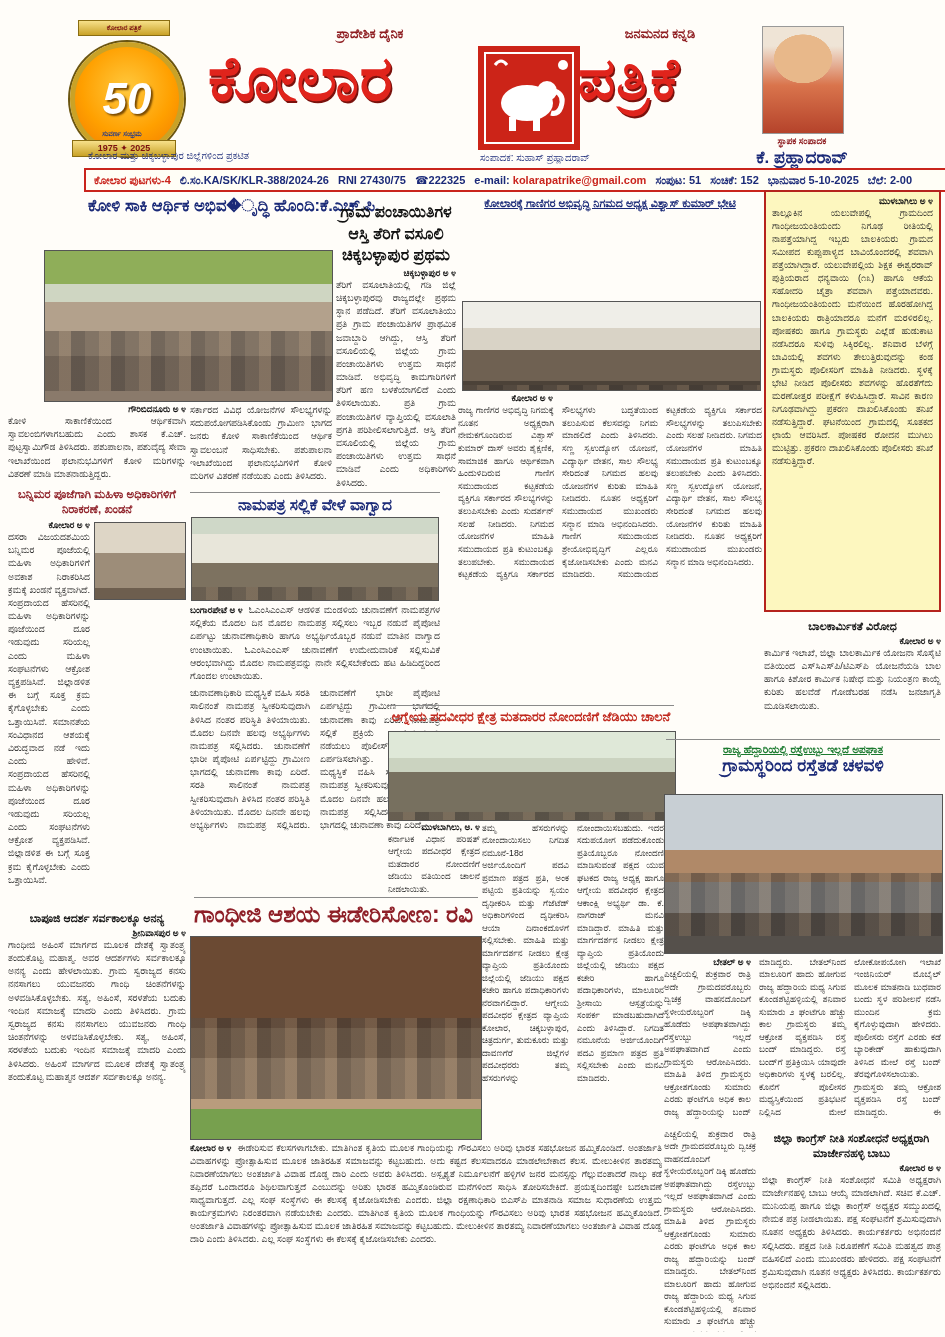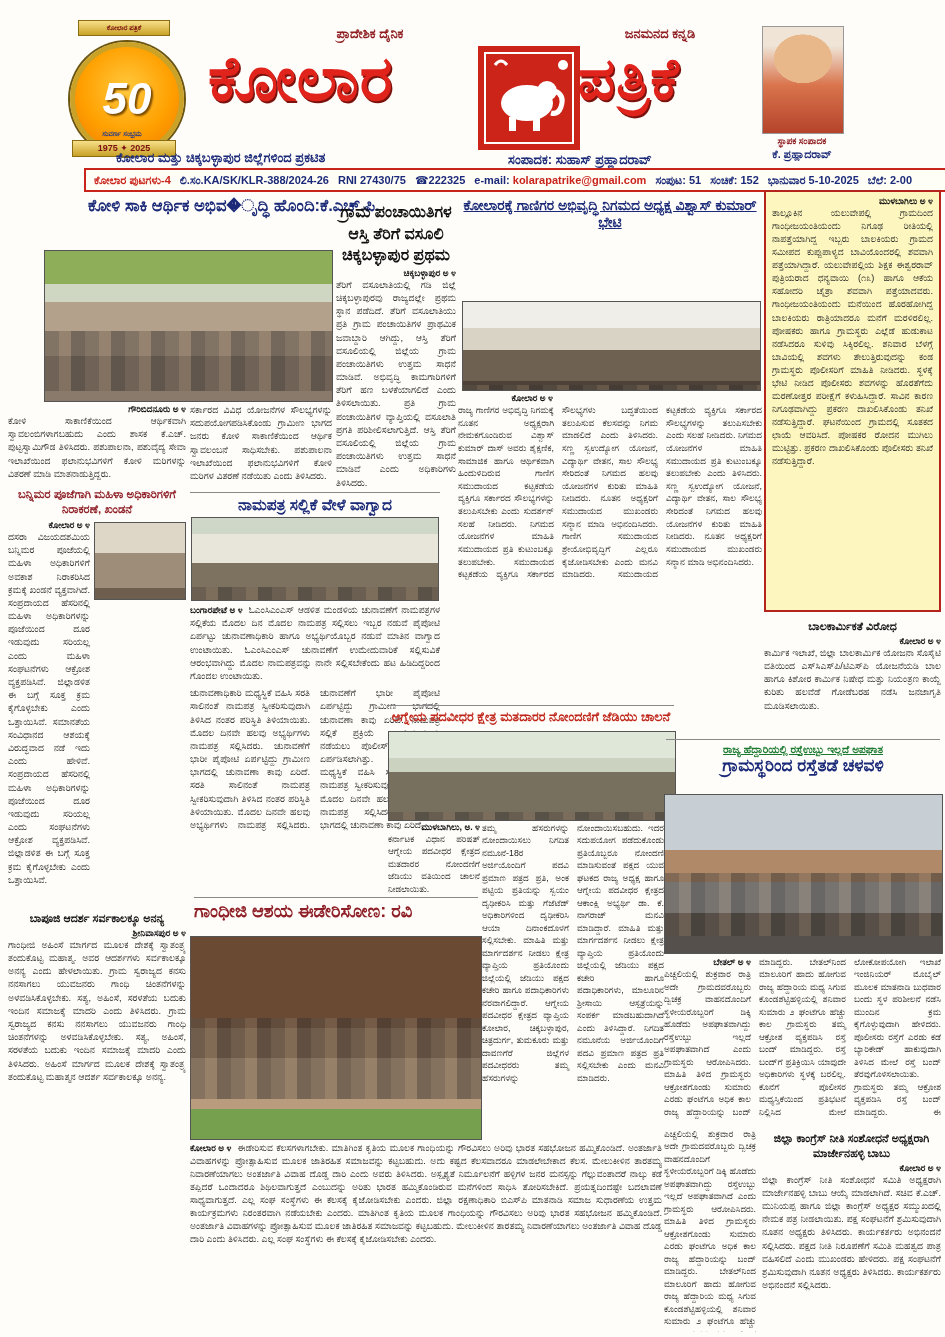--- a/index.html
+++ b/index.html
@@ -3,23 +3,23 @@
 <meta charset="utf-8">
 <style>
   html,body{margin:0;padding:0;background:#e9e7e2;}
   #page{position:relative;width:945px;height:1337px;background:#fffdf9;margin:0 auto;overflow:hidden;
         font-family:"Liberation Sans","DejaVu Sans",sans-serif;color:#1c1c1c;}
   .abs{position:absolute;}
   
   .tagline{color:#8e1c20;font-weight:bold;font-size:13px;text-align:center;}
   .main-title{color:#e0241c;font-weight:800;letter-spacing:1px;
               text-shadow:1.5px 1.5px 0 #7a120d, -1px -1px 0 #ffffff;}
-  .pubs{color:#1b2a78;font-weight:bold;font-size:13px;margin-left:28px;}
+  .pubs{color:#1b2a78;font-weight:normal;font-size:10px;}
   .founder-label{color:#8e1c20;font-weight:bold;font-size:9px;text-align:center;}
-  .founder-name{color:#1b2a78;font-weight:bold;font-size:11px;text-align:center;}
+  .founder-name{color:#1b2a78;font-weight:bold;font-size:17px;text-align:center;}
   
   .logo-circle{position:absolute;left:10px;top:24px;width:104px;height:104px;border-radius:50%;
                border:5px solid #c9a227;background:radial-gradient(circle at 50% 40%,#ffc93e 0%,#ffa000 55%,#f07800 100%);
                box-shadow:0 0 0 2px #6b5510;display:flex;align-items:center;justify-content:center;}
   .logo-50{font-size:44px;font-weight:800;color:#ffffff;font-style:italic;text-shadow:2px 2px 2px #7a4a00;}
   .logo-ribbon{position:absolute;background:linear-gradient(#f7e08a,#c9a227);border:1px solid #8a6d12;
                color:#7a1010;font-weight:bold;text-align:center;overflow:hidden;}
   .logo-arc{position:absolute;color:#243a8c;font-weight:bold;font-size:7px;text-align:center;width:104px;left:10px;}
   
   .emblem{border:3px solid #cc2418;background:#cc2418;}
@@ -145,21 +145,21 @@
   <div class="abs rule-top" style="left:190px;top:492px;width:250px;height:406px;overflow:hidden;">
     <div class="h-navy center" style="font-size:15.5px;">ನಾಮಪತ್ರ ಸಲ್ಲಿಕೆ ವೇಳೆ ವಾಗ್ವಾದ</div>
     <div class="photo ph-office ph-people" style="width:246px;height:82px;margin:3px auto 3px auto;"></div>
     <div class="body" style="margin-bottom:4px;">
       <span class="dateline" style="float:left;margin-right:6px;">ಬಂಗಾರಪೇಟೆ ಅ ೪</span>
       <span>ಓಎಂಸಿಎಂಎಸ್ ಆಡಳಿತ ಮಂಡಳಿಯ ಚುನಾವಣೆಗೆ ನಾಮಪತ್ರಗಳ ಸಲ್ಲಿಕೆಯ ಮೊದಲ ದಿನ ಮೊದಲ ನಾಮಪತ್ರ ಸಲ್ಲಿಸಲು ಇಬ್ಬರ ನಡುವೆ ಪೈಪೋಟಿ ಏರ್ಪಟ್ಟು ಚುನಾವಣಾಧಿಕಾರಿ ಹಾಗೂ ಅಭ್ಯರ್ಥಿಯೊಬ್ಬರ ನಡುವೆ ಮಾತಿನ ವಾಗ್ವಾದ ಉಂಟಾಯಿತು. ಓಎಂಸಿಎಂಎಸ್ ಚುನಾವಣೆಗೆ ಉಮೇದುವಾರಿಕೆ ಸಲ್ಲಿಸುವಿಕೆ ಆರಂಭವಾಗಿದ್ದು ಮೊದಲ ನಾಮಪತ್ರವನ್ನು ನಾನೇ ಸಲ್ಲಿಸಬೇಕೆಂದು ಹಟ ಹಿಡಿದಿದ್ದರಿಂದ ಗೊಂದಲ ಉಂಟಾಯಿತು.</span>
     </div>
     <div class="body" style="column-count:2;column-gap:10px;height:206px;">ಚುನಾವಣಾಧಿಕಾರಿ ಮಧ್ಯಸ್ಥಿಕೆ ವಹಿಸಿ ಸರತಿ ಸಾಲಿನಂತೆ ನಾಮಪತ್ರ ಸ್ವೀಕರಿಸುವುದಾಗಿ ತಿಳಿಸಿದ ನಂತರ ಪರಿಸ್ಥಿತಿ ತಿಳಿಯಾಯಿತು. ಮೊದಲ ದಿನವೇ ಹಲವು ಅಭ್ಯರ್ಥಿಗಳು ನಾಮಪತ್ರ ಸಲ್ಲಿಸಿದರು. ಚುನಾವಣೆಗೆ ಭಾರೀ ಪೈಪೋಟಿ ಏರ್ಪಟ್ಟಿದ್ದು ಗ್ರಾಮೀಣ ಭಾಗದಲ್ಲಿ ಚುನಾವಣಾ ಕಾವು ಏರಿದೆ. ಸರತಿ ಸಾಲಿನಂತೆ ನಾಮಪತ್ರ ಸ್ವೀಕರಿಸುವುದಾಗಿ ತಿಳಿಸಿದ ನಂತರ ಪರಿಸ್ಥಿತಿ ತಿಳಿಯಾಯಿತು. ಮೊದಲ ದಿನವೇ ಹಲವು ಅಭ್ಯರ್ಥಿಗಳು ನಾಮಪತ್ರ ಸಲ್ಲಿಸಿದರು. ಚುನಾವಣೆಗೆ ಭಾರೀ ಪೈಪೋಟಿ ಏರ್ಪಟ್ಟಿದ್ದು ಗ್ರಾಮೀಣ ಭಾಗದಲ್ಲಿ ಚುನಾವಣಾ ಕಾವು ಏರಿದೆ. ನಾಮಪತ್ರ ಸಲ್ಲಿಕೆ ಪ್ರಕ್ರಿಯೆ ಶಾಂತಿಯುತವಾಗಿ ನಡೆಯಲು ಪೊಲೀಸ್ ಬಂದೋಬಸ್ತ್ ಏರ್ಪಡಿಸಲಾಗಿತ್ತು. ಚುನಾವಣಾಧಿಕಾರಿ ಮಧ್ಯಸ್ಥಿಕೆ ವಹಿಸಿ ಸರತಿ ಸಾಲಿನಂತೆ ನಾಮಪತ್ರ ಸ್ವೀಕರಿಸುವುದಾಗಿ ತಿಳಿಸಿದರು. ಮೊದಲ ದಿನವೇ ಹಲವು ಅಭ್ಯರ್ಥಿಗಳು ನಾಮಪತ್ರ ಸಲ್ಲಿಸಿದರು. ಗ್ರಾಮೀಣ ಭಾಗದಲ್ಲಿ ಚುನಾವಣಾ ಕಾವು ಏರಿದೆ.</div>
   </div>
 
-  <div class="abs kicker-navy" style="left:458px;top:197px;width:304px;font-size:14px;">ಕೋಲಾರಕ್ಕೆ ಗಾಣಿಗರ ಅಭಿವೃದ್ಧಿ ನಿಗಮದ ಅಧ್ಯಕ್ಷ ವಿಶ್ವಾಸ್ ಕುಮಾರ್ ಭೇಟಿ</div>
+  <div class="abs kicker-navy" style="left:458px;top:197px;width:304px;font-size:11px;">ಕೋಲಾರಕ್ಕೆ ಗಾಣಿಗರ ಅಭಿವೃದ್ಧಿ ನಿಗಮದ ಅಧ್ಯಕ್ಷ ವಿಶ್ವಾಸ್ ಕುಮಾರ್ ಭೇಟಿ</div>
   <div class="abs photo ph-hall ph-people" style="left:462px;top:301px;width:297px;height:88px;"></div>
   <div class="abs colflow" style="left:458px;top:393px;width:304px;height:308px;">
     <div class="dateline" style="text-align:right;width:95px;">ಕೋಲಾರ ಅ ೪</div>
     <div class="body" style="column-count:3;column-gap:8px;height:294px;font-size:8.9px;">ರಾಜ್ಯ ಗಾಣಿಗರ ಅಭಿವೃದ್ಧಿ ನಿಗಮಕ್ಕೆ ನೂತನ ಅಧ್ಯಕ್ಷರಾಗಿ ನೇಮಕಗೊಂಡಿರುವ ವಿಶ್ವಾಸ್ ಕುಮಾರ್ ದಾಸ್ ಅವರು ಶೈಕ್ಷಣಿಕ, ಸಾಮಾಜಿಕ ಹಾಗೂ ಆರ್ಥಿಕವಾಗಿ ಹಿಂದುಳಿದಿರುವ ಗಾಣಿಗ ಸಮುದಾಯದ ಕಟ್ಟಕಡೆಯ ವ್ಯಕ್ತಿಗೂ ಸರ್ಕಾರದ ಸೌಲಭ್ಯಗಳನ್ನು ತಲುಪಿಸಬೇಕು ಎಂದು ಸುದರ್ಶನ್ ಸಲಹೆ ನೀಡಿದರು. ನಿಗಮದ ಯೋಜನೆಗಳ ಮಾಹಿತಿ ಸಮುದಾಯದ ಪ್ರತಿ ಕುಟುಂಬಕ್ಕೂ ತಲುಪಬೇಕು. ಸಮುದಾಯದ ಕಟ್ಟಕಡೆಯ ವ್ಯಕ್ತಿಗೂ ಸರ್ಕಾರದ ಸೌಲಭ್ಯಗಳು ಬದ್ಧತೆಯಿಂದ ತಲುಪಿಸುವ ಕೆಲಸವನ್ನು ನಿಗಮ ಮಾಡಲಿದೆ ಎಂದು ತಿಳಿಸಿದರು. ಸಣ್ಣ ಸ್ವಉದ್ಯೋಗ ಯೋಜನೆ, ವಿದ್ಯಾರ್ಥಿ ವೇತನ, ಸಾಲ ಸೌಲಭ್ಯ ಸೇರಿದಂತೆ ನಿಗಮದ ಹಲವು ಯೋಜನೆಗಳ ಕುರಿತು ಮಾಹಿತಿ ನೀಡಿದರು. ನೂತನ ಅಧ್ಯಕ್ಷರಿಗೆ ಸಮುದಾಯದ ಮುಖಂಡರು ಸನ್ಮಾನ ಮಾಡಿ ಅಭಿನಂದಿಸಿದರು. ಗಾಣಿಗ ಸಮುದಾಯದ ಶ್ರೇಯೋಭಿವೃದ್ಧಿಗೆ ಎಲ್ಲರೂ ಕೈಜೋಡಿಸಬೇಕು ಎಂದು ಮನವಿ ಮಾಡಿದರು. ಸಮುದಾಯದ ಕಟ್ಟಕಡೆಯ ವ್ಯಕ್ತಿಗೂ ಸರ್ಕಾರದ ಸೌಲಭ್ಯಗಳನ್ನು ತಲುಪಿಸಬೇಕು ಎಂದು ಸಲಹೆ ನೀಡಿದರು. ನಿಗಮದ ಯೋಜನೆಗಳ ಮಾಹಿತಿ ಸಮುದಾಯದ ಪ್ರತಿ ಕುಟುಂಬಕ್ಕೂ ತಲುಪಬೇಕು ಎಂದು ತಿಳಿಸಿದರು. ಸಣ್ಣ ಸ್ವಉದ್ಯೋಗ ಯೋಜನೆ, ವಿದ್ಯಾರ್ಥಿ ವೇತನ, ಸಾಲ ಸೌಲಭ್ಯ ಸೇರಿದಂತೆ ನಿಗಮದ ಹಲವು ಯೋಜನೆಗಳ ಕುರಿತು ಮಾಹಿತಿ ನೀಡಿದರು. ನೂತನ ಅಧ್ಯಕ್ಷರಿಗೆ ಸಮುದಾಯದ ಮುಖಂಡರು ಸನ್ಮಾನ ಮಾಡಿ ಅಭಿನಂದಿಸಿದರು.</div>
   </div>
 
   <div class="abs" style="left:764px;top:190px;width:177px;height:422px;border:2px solid #b5231d;background:#fdf7bf;box-sizing:border-box;padding:4px 6px;overflow:hidden;">
     <div class="dateline">ಮುಳಬಾಗಿಲು ಅ ೪</div>
     <div class="body" style="font-size:9.2px;">ತಾಲ್ಲೂಕಿನ ಯಲುವೇಪಲ್ಲಿ ಗ್ರಾಮದಿಂದ ಗಾಂಧೀಜಯಂತಿಯಂದು ನಿಗೂಢ ರೀತಿಯಲ್ಲಿ ನಾಪತ್ತೆಯಾಗಿದ್ದ ಇಬ್ಬರು ಬಾಲಕಿಯರು ಗ್ರಾಮದ ಸಮೀಪದ ಕುಪ್ಪುಪಾಳ್ಯದ ಬಾವಿಯೊಂದರಲ್ಲಿ ಶವವಾಗಿ ಪತ್ತೆಯಾಗಿದ್ದಾರೆ. ಯಲುವೇಪಲ್ಲಿಯ ಶಿಕ್ಷಕ ಈಶ್ವರರಾವ್ ಪುತ್ರಿಯರಾದ ಧನ್ಯವಾಯಿ (೧೩) ಹಾಗೂ ಆಕೆಯ ಸಹೋದರಿ ಚೈತ್ರಾ ಶವವಾಗಿ ಪತ್ತೆಯಾದವರು. ಗಾಂಧೀಜಯಂತಿಯಂದು ಮನೆಯಿಂದ ಹೊರಹೋಗಿದ್ದ ಬಾಲಕಿಯರು ರಾತ್ರಿಯಾದರೂ ಮನೆಗೆ ಮರಳಿರಲಿಲ್ಲ. ಪೋಷಕರು ಹಾಗೂ ಗ್ರಾಮಸ್ಥರು ಎಲ್ಲೆಡೆ ಹುಡುಕಾಟ ನಡೆಸಿದರೂ ಸುಳಿವು ಸಿಕ್ಕಿರಲಿಲ್ಲ. ಶನಿವಾರ ಬೆಳಗ್ಗೆ ಬಾವಿಯಲ್ಲಿ ಶವಗಳು ತೇಲುತ್ತಿರುವುದನ್ನು ಕಂಡ ಗ್ರಾಮಸ್ಥರು ಪೊಲೀಸರಿಗೆ ಮಾಹಿತಿ ನೀಡಿದರು. ಸ್ಥಳಕ್ಕೆ ಭೇಟಿ ನೀಡಿದ ಪೊಲೀಸರು ಶವಗಳನ್ನು ಹೊರತೆಗೆದು ಮರಣೋತ್ತರ ಪರೀಕ್ಷೆಗೆ ಕಳುಹಿಸಿದ್ದಾರೆ. ಸಾವಿನ ಕಾರಣ ನಿಗೂಢವಾಗಿದ್ದು ಪ್ರಕರಣ ದಾಖಲಿಸಿಕೊಂಡು ತನಿಖೆ ನಡೆಸುತ್ತಿದ್ದಾರೆ. ಘಟನೆಯಿಂದ ಗ್ರಾಮದಲ್ಲಿ ಸೂತಕದ ಛಾಯೆ ಆವರಿಸಿದೆ. ಪೋಷಕರ ರೋದನ ಮುಗಿಲು ಮುಟ್ಟಿತ್ತು. ಪ್ರಕರಣ ದಾಖಲಿಸಿಕೊಂಡು ಪೊಲೀಸರು ತನಿಖೆ ನಡೆಸುತ್ತಿದ್ದಾರೆ.</div>
   </div>
@@ -186,21 +186,21 @@
   <div class="abs colflow" style="left:664px;top:956px;width:277px;height:168px;">
     <div class="body" style="column-count:3;column-gap:8px;height:168px;font-size:8.8px;">
       <span class="dateline" style="display:block;text-align:right;">ಬೇತಲ್ ಅ ೪</span>
       <span>ಪಿಚ್ಚಲಿಯಲ್ಲಿ ಶುಕ್ರವಾರ ರಾತ್ರಿ ಅದೇ ಗ್ರಾಮದವರೊಬ್ಬರು ದ್ವಿಚಕ್ರ ವಾಹನದೊಂದಿಗೆ ಸ್ಥಳೀಯರೊಬ್ಬರಿಗೆ ಡಿಕ್ಕಿ ಹೊಡೆದು ಅಪಘಾತವಾಗಿದ್ದು ರಸ್ತೆಉಬ್ಬು ಇಲ್ಲದೆ ಅಪಘಾತವಾಗಿದೆ ಎಂದು ಗ್ರಾಮಸ್ಥರು ಆರೋಪಿಸಿದರು. ಮಾಹಿತಿ ತಿಳಿದ ಗ್ರಾಮಸ್ಥರು ಆಕ್ರೋಶಗೊಂಡು ಸುಮಾರು ಎರಡು ಘಂಟೆಗೂ ಅಧಿಕ ಕಾಲ ರಾಜ್ಯ ಹೆದ್ದಾರಿಯನ್ನು ಬಂದ್ ಮಾಡಿದ್ದರು. ಬೇತಲ್‌ನಿಂದ ಮಾಲೂರಿಗೆ ಹಾದು ಹೋಗುವ ರಾಜ್ಯ ಹೆದ್ದಾರಿಯ ಮಧ್ಯ ಸಿಗುವ ಕೊಂಡಶೆಟ್ಟಿಹಳ್ಳಿಯಲ್ಲಿ ಶನಿವಾರ ಸುಮಾರು ೨ ಘಂಟೆಗೂ ಹೆಚ್ಚು ಕಾಲ ಗ್ರಾಮಸ್ಥರು ತಮ್ಮ ಆಕ್ರೋಶ ವ್ಯಕ್ತಪಡಿಸಿ ರಸ್ತೆ ಬಂದ್ ಮಾಡಿದ್ದರು. ರಸ್ತೆ ಬಂದ್‌ಗೆ ಪ್ರತಿಕ್ರಿಯಿಸಿ ಯಾವುದೇ ಅಧಿಕಾರಿಗಳು ಸ್ಥಳಕ್ಕೆ ಬರಲಿಲ್ಲ. ಕೊನೆಗೆ ಪೊಲೀಸರ ಮಧ್ಯಸ್ತಿಕೆಯಿಂದ ಪ್ರತಿಭಟನೆ ನಿಲ್ಲಿಸಿದ ಮೇಲೆ ಲೋಕೋಪಯೋಗಿ ಇಲಾಖೆ ಇಂಜಿನಿಯರ್ ಮೊಬೈಲ್ ಮೂಲಕ ಮಾತನಾಡಿ ಬುಧವಾರ ಬಂದು ಸ್ಥಳ ಪರಿಶೀಲನೆ ನಡೆಸಿ ಮುಂದಿನ ಕ್ರಮ ಕೈಗೊಳ್ಳುವುದಾಗಿ ಹೇಳಿದರು. ಪೊಲೀಸರು ರಸ್ತೆಗೆ ಎರಡು ಕಡೆ ಬ್ಯಾರಿಕೇಡ್ ಹಾಕುವುದಾಗಿ ತಿಳಿಸಿದ ಮೇಲೆ ರಸ್ತೆ ಬಂದ್ ತೆರವುಗೊಳಿಸಲಾಯಿತು. ಗ್ರಾಮಸ್ಥರು ತಮ್ಮ ಆಕ್ರೋಶ ವ್ಯಕ್ತಪಡಿಸಿ ರಸ್ತೆ ಬಂದ್ ಮಾಡಿದ್ದರು. ಈ ಅಪಘಾತವಾಗಿದೆ ಎಂದು ಗ್ರಾಮಸ್ಥರು ಆರೋಪಿಸಿದರು.</span>
     </div>
   </div>
   <div class="abs colflow" style="left:664px;top:1128px;width:92px;height:204px;">
     <div class="body" style="font-size:8.8px;">ಪಿಚ್ಚಲಿಯಲ್ಲಿ ಶುಕ್ರವಾರ ರಾತ್ರಿ ಅದೇ ಗ್ರಾಮದವರೊಬ್ಬರು ದ್ವಿಚಕ್ರ ವಾಹನದೊಂದಿಗೆ ಸ್ಥಳೀಯರೊಬ್ಬರಿಗೆ ಡಿಕ್ಕಿ ಹೊಡೆದು ಅಪಘಾತವಾಗಿದ್ದು ರಸ್ತೆಉಬ್ಬು ಇಲ್ಲದೆ ಅಪಘಾತವಾಗಿದೆ ಎಂದು ಗ್ರಾಮಸ್ಥರು ಆರೋಪಿಸಿದರು. ಮಾಹಿತಿ ತಿಳಿದ ಗ್ರಾಮಸ್ಥರು ಆಕ್ರೋಶಗೊಂಡು ಸುಮಾರು ಎರಡು ಘಂಟೆಗೂ ಅಧಿಕ ಕಾಲ ರಾಜ್ಯ ಹೆದ್ದಾರಿಯನ್ನು ಬಂದ್ ಮಾಡಿದ್ದರು. ಬೇತಲ್‌ನಿಂದ ಮಾಲೂರಿಗೆ ಹಾದು ಹೋಗುವ ರಾಜ್ಯ ಹೆದ್ದಾರಿಯ ಮಧ್ಯ ಸಿಗುವ ಕೊಂಡಶೆಟ್ಟಿಹಳ್ಳಿಯಲ್ಲಿ ಶನಿವಾರ ಸುಮಾರು ೨ ಘಂಟೆಗೂ ಹೆಚ್ಚು ಕಾಲ ಗ್ರಾಮಸ್ಥರು ತಮ್ಮ ಆಕ್ರೋಶ ವ್ಯಕ್ತಪಡಿಸಿ ರಸ್ತೆ ಬಂದ್ ಮಾಡಿದ್ದರು. ರಸ್ತೆ ಬಂದ್‌ಗೆ ಪ್ರತಿಕ್ರಿಯಿಸಿ ಯಾವುದೇ ಅಧಿಕಾರಿಗಳು ಸ್ಥಳಕ್ಕೆ ಬರಲಿಲ್ಲ. ಕೊನೆಗೆ ಪೊಲೀಸರ ಮಧ್ಯಸ್ತಿಕೆಯಿಂದ ಪ್ರತಿಭಟನೆ ನಿಲ್ಲಿಸಿದ ಮೇಲೆ ಲೋಕೋಪಯೋಗಿ ಇಲಾಖೆ ಇಂಜಿನಿಯರ್ ಮೊಬೈಲ್ ಮೂಲಕ ಮಾತನಾಡಿ ಬುಧವಾರ ಬಂದು ಸ್ಥಳ ಪರಿಶೀಲನೆ ನಡೆಸಿ ಮುಂದಿನ ಕ್ರಮ ಕೈಗೊಳ್ಳುವುದಾಗಿ ಹೇಳಿದರು. ಪೊಲೀಸರು ರಸ್ತೆಗೆ ಎರಡು ಕಡೆ ಬ್ಯಾರಿಕೇಡ್ ಹಾಕುವುದಾಗಿ ತಿಳಿಸಿದ ಮೇಲೆ ರಸ್ತೆ ಬಂದ್ ತೆರವುಗೊಳಿಸಲಾಯಿತು. ಗ್ರಾಮಸ್ಥರು ತಮ್ಮ ಆಕ್ರೋಶ ವ್ಯಕ್ತಪಡಿಸಿ ರಸ್ತೆ ಬಂದ್ ಮಾಡಿದ್ದರು. ಈ ಅಪಘಾತವಾಗಿದೆ ಎಂದು ಗ್ರಾಮಸ್ಥರು ಆರೋಪಿಸಿದರು.</div>
   </div>
 
-  <div class="abs h-maroon rule-top" style="left:194px;top:897px;width:284px;font-size:18px;white-space:nowrap;">ಗಾಂಧೀಜಿ ಆಶಯ ಈಡೇರಿಸೋಣ: ರವಿ</div>
+  <div class="abs h-maroon rule-top" style="left:194px;top:897px;width:284px;font-size:23px;white-space:nowrap;">ಗಾಂಧೀಜಿ ಆಶಯ ಈಡೇರಿಸೋಣ: ರವಿ</div>
   <div class="abs photo ph-floor ph-people" style="left:190px;top:936px;width:290px;height:202px;"></div>
   <div class="abs colflow" style="left:190px;top:1142px;width:472px;height:190px;">
     <div class="body" style="font-size:9.2px;">
       <span class="dateline" style="float:left;margin-right:6px;">ಕೋಲಾರ ಅ ೪</span>
       <span>ಈಡೇರಿಸುವ ಕೆಲಸಗಳಾಗಬೇಕು. ಮಾತಿಗಿಂತ ಕೃತಿಯ ಮೂಲಕ ಗಾಂಧಿಯನ್ನು ಗೌರವಿಸಲು ಅರಿವು ಭಾರತ ಸಹಭೋಜನ ಹಮ್ಮಿಕೊಂಡಿದೆ. ಅಂತರ್ಜಾತಿ ವಿವಾಹಗಳನ್ನು ಪ್ರೋತ್ಸಾಹಿಸುವ ಮೂಲಕ ಜಾತಿರಹಿತ ಸಮಾಜವನ್ನು ಕಟ್ಟಬಹುದು. ಅದು ಕಷ್ಟದ ಕೆಲಸವಾದರೂ ಮಾಡಲೇಬೇಕಾದ ಕೆಲಸ. ಮೇಲುಕೀಳಿನ ತಾರತಮ್ಯ ನಿವಾರಣೆಯಾಗಲು ಅಂತರ್ಜಾತಿ ವಿವಾಹ ದೊಡ್ಡ ದಾರಿ ಎಂದು ಅವರು ತಿಳಿಸಿದರು. ಅಸ್ಪೃಶ್ಯತೆ ನಿರ್ಮೂಲನೆಗೆ ಹಳ್ಳಿಗಳ ಜನರ ಮನಸ್ಸನ್ನು ಗೆಲ್ಲುವಂತಾದರೆ ನಾಲ್ಕು ಕಡೆ ತಪ್ಪಿದರೆ ಒಂದಾದರೂ ಶಿಥಿಲವಾಗುತ್ತದೆ ಎಂಬುದನ್ನು ಅರಿತು ಭಾರತ ಹಮ್ಮಿಕೊಂಡಿರುವ ಮನೆಗಳಿಂದ ಸಾಧಿಸಿ ತೋರಿಸಬೇಕಿದೆ. ಪ್ರಯತ್ನದಿಂದಷ್ಟೇ ಬದಲಾವಣೆ ಸಾಧ್ಯವಾಗುತ್ತದೆ. ಎಲ್ಲ ಸಂಘ ಸಂಸ್ಥೆಗಳು ಈ ಕೆಲಸಕ್ಕೆ ಕೈಜೋಡಿಸಬೇಕು ಎಂದರು. ಜಿಲ್ಲಾ ರಕ್ಷಣಾಧಿಕಾರಿ ಬಿಎಸ್‌ಪಿ ಮಾತನಾಡಿ ಸಮಾಜ ಸುಧಾರಣೆಯ ಉತ್ತಮ ಕಾರ್ಯಕ್ರಮಗಳು ನಿರಂತರವಾಗಿ ನಡೆಯಬೇಕು ಎಂದರು. ಮಾತಿಗಿಂತ ಕೃತಿಯ ಮೂಲಕ ಗಾಂಧಿಯನ್ನು ಗೌರವಿಸಲು ಅರಿವು ಭಾರತ ಸಹಭೋಜನ ಹಮ್ಮಿಕೊಂಡಿದೆ. ಅಂತರ್ಜಾತಿ ವಿವಾಹಗಳನ್ನು ಪ್ರೋತ್ಸಾಹಿಸುವ ಮೂಲಕ ಜಾತಿರಹಿತ ಸಮಾಜವನ್ನು ಕಟ್ಟಬಹುದು. ಮೇಲುಕೀಳಿನ ತಾರತಮ್ಯ ನಿವಾರಣೆಯಾಗಲು ಅಂತರ್ಜಾತಿ ವಿವಾಹ ದೊಡ್ಡ ದಾರಿ ಎಂದು ತಿಳಿಸಿದರು. ಎಲ್ಲ ಸಂಘ ಸಂಸ್ಥೆಗಳು ಈ ಕೆಲಸಕ್ಕೆ ಕೈಜೋಡಿಸಬೇಕು ಎಂದರು.</span>
     </div>
   </div>
 
   <div class="abs colflow" style="left:762px;top:1128px;width:179px;height:204px;">
     <div class="subhead h-black">ಜಿಲ್ಲಾ ಕಾಂಗ್ರೆಸ್ ನೀತಿ ಸಂಶೋಧನೆ ಅಧ್ಯಕ್ಷರಾಗಿ ಮಾರ್ಜೇನಹಳ್ಳಿ ಬಾಬು</div>

